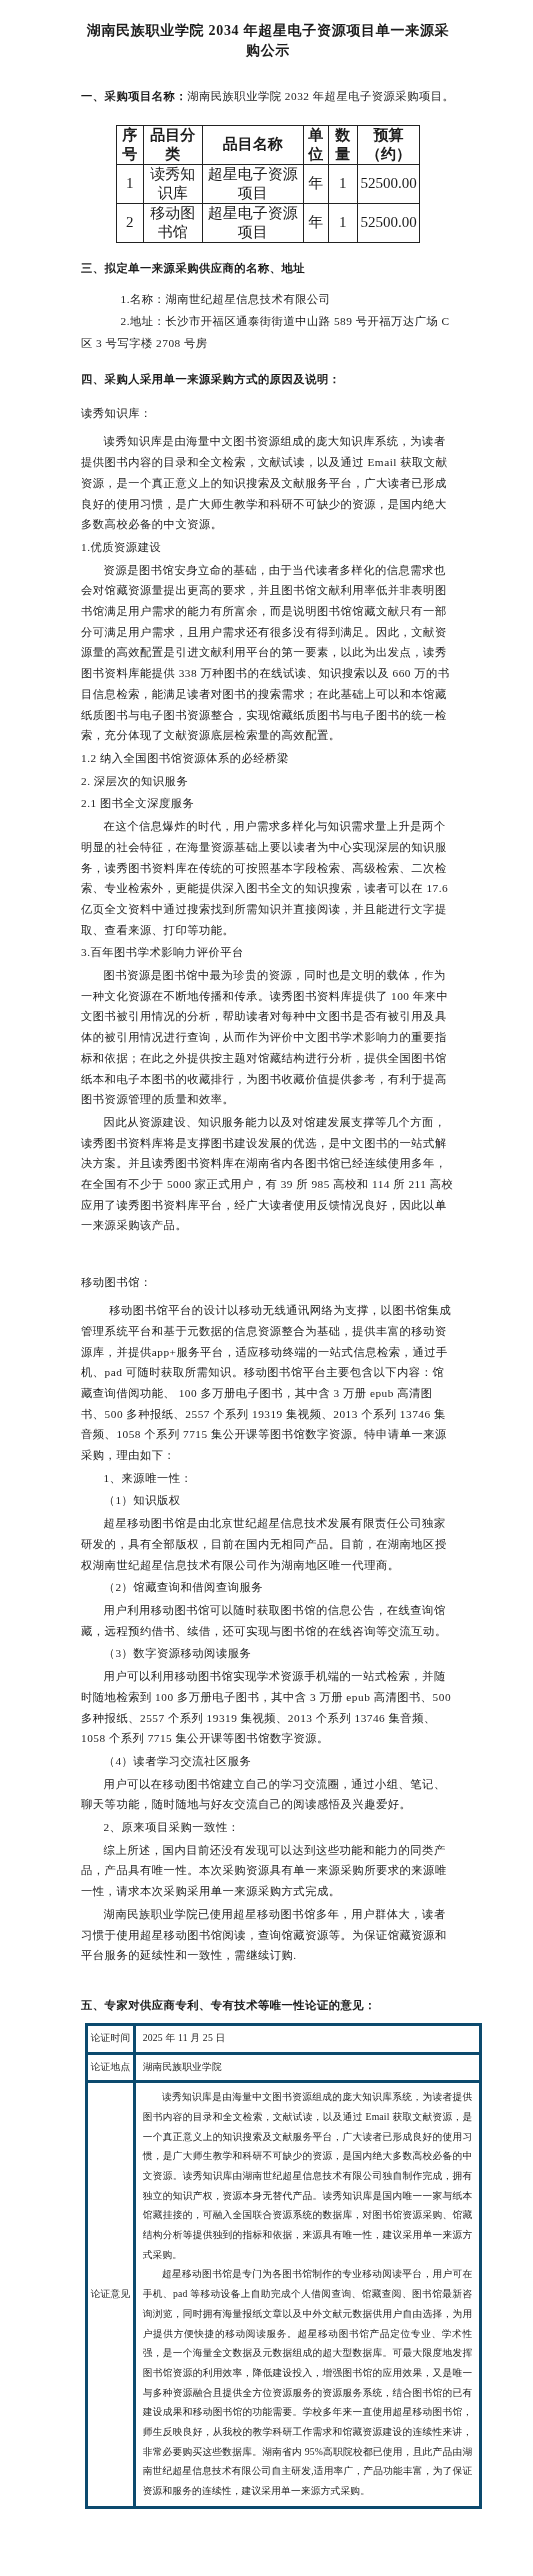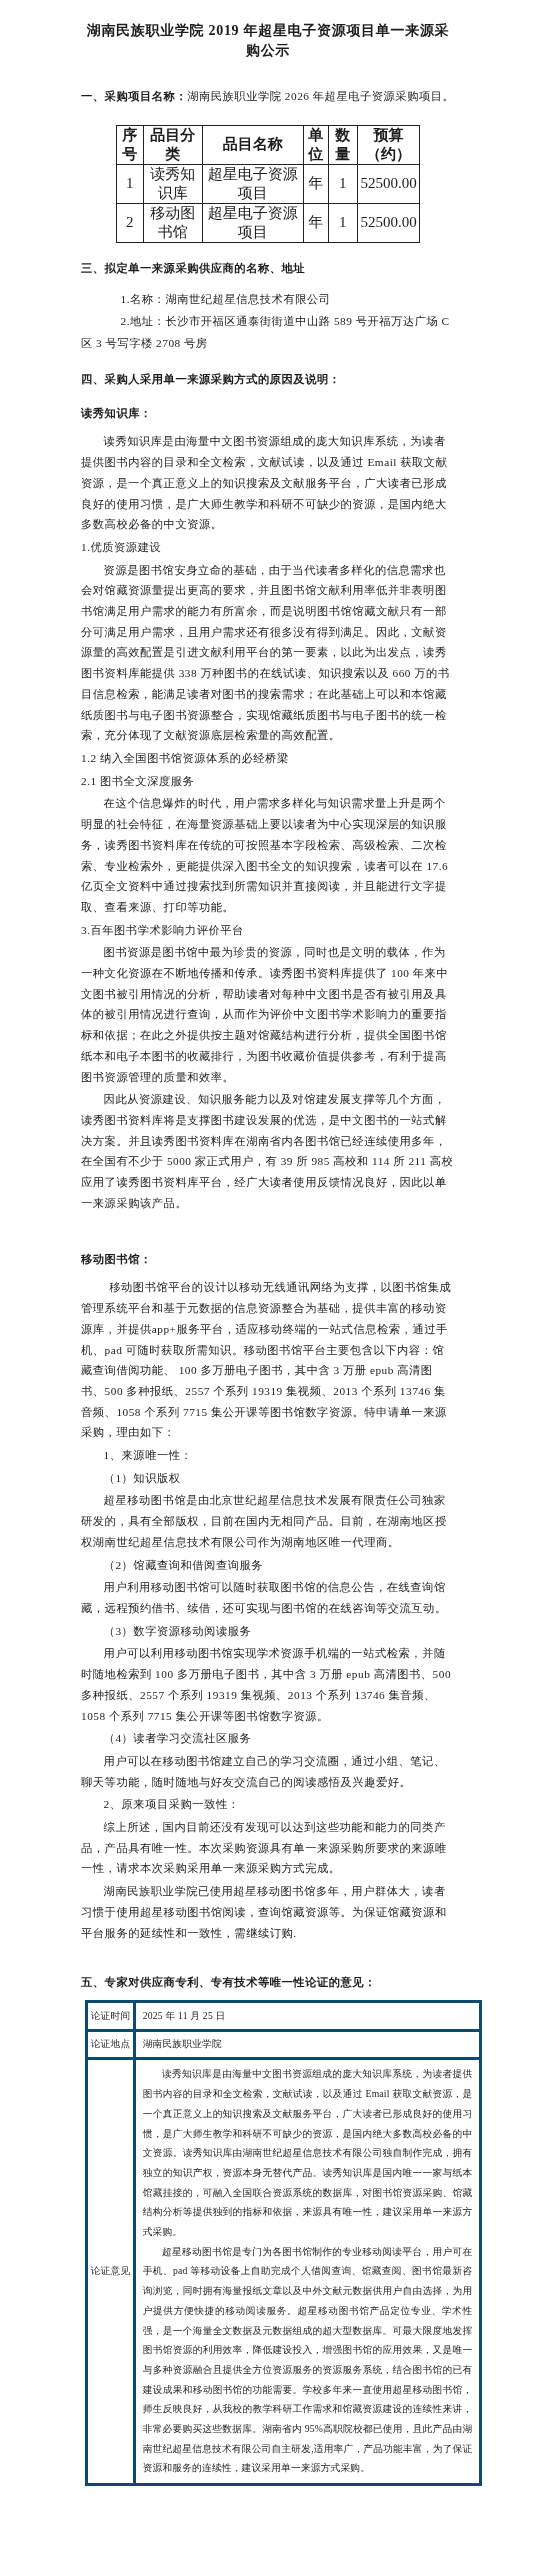--- a/index.html
+++ b/index.html
@@ -21,21 +21,21 @@
     border-collapse:collapse;margin:10.7px auto 14.7px auto;
     font-size:15px;letter-spacing:0;text-align:center;
   }
   .items-table th,.items-table td{
     border:1.3px solid #222;height:28px;padding:0 2.7px;
   }
   .items-table th{font-weight:bold;}
   
   .supplier-line{margin:0;line-height:22px;text-indent:3.5em;}
   
-  .sub-title{font-weight:bold;margin:13.3px 0 6.7px 0;line-height:21.3px;}
+  .sub-title{font-weight:normal;margin:13.3px 0 6.7px 0;line-height:21.3px;}
   .mobile-title{margin-top:36px;}
   .blk{margin:2px 0;line-height:20.7px;}
   .blk.para{text-indent:2em;}
   .blk.para-deep{text-indent:2.5em;}
   .blk.head{text-indent:0;}
   
   .sec5{margin-top:29px;margin-bottom:6.7px;}
   .review-table,.experts-table{
     border-collapse:collapse;width:395px;margin-left:4px;
     font-size:9.7px;letter-spacing:0.2px;table-layout:fixed;
@@ -44,24 +44,24 @@
   .r-lbl{text-align:center;height:23px;padding:0 1.3px;}
   .r-val{padding:1.3px 6.7px;height:23px;}
   .r-op{padding:4px 6.7px 5.3px 6.7px;vertical-align:middle;}
   .op-p{margin:0;line-height:19.7px;text-indent:2em;text-align:justify;}
 </style>
 </head>
 <body>
 
 <div class="page">
 
-  <h1 class="title">湖南民族职业学院 2019 年超星电子资源项目单一来源采购公示</h1>
+  <h1 class="title">湖南民族职业学院 2034 年超星电子资源项目单一来源采购公示</h1>
 
   <p class="sec-line">
-    <b>一、采购项目名称：</b><span>湖南民族职业学院 2026 年超星电子资源采购项目。</span>
+    <b>一、采购项目名称：</b><span>湖南民族职业学院 2032 年超星电子资源采购项目。</span>
   </p>
 
 
   <table class="items-table">
     <colgroup>
       <col style="width:27px">
         <col style="width:59px">
         <col style="width:101px">
       <col style="width:25px">
         <col style="width:29px">
@@ -111,20 +111,21 @@
 
   <p class="sec-heading">四、采购人采用单一来源采购方式的原因及说明：</p>
 
   <p class="sub-title">读秀知识库：</p>
   <div>
 
   <p class="blk para">读秀知识库是由海量中文图书资源组成的庞大知识库系统，为读者提供图书内容的目录和全文检索，文献试读，以及通过 Email 获取文献资源，是一个真正意义上的知识搜索及文献服务平台，广大读者已形成良好的使用习惯，是广大师生教学和科研不可缺少的资源，是国内绝大多数高校必备的中文资源。</p>
       <p class="blk head">1.优质资源建设</p>
       <p class="blk para">资源是图书馆安身立命的基础，由于当代读者多样化的信息需求也会对馆藏资源量提出更高的要求，并且图书馆文献利用率低并非表明图书馆满足用户需求的能力有所富余，而是说明图书馆馆藏文献只有一部分可满足用户需求，且用户需求还有很多没有得到满足。因此，文献资源量的高效配置是引进文献利用平台的第一要素，以此为出发点，读秀图书资料库能提供 338 万种图书的在线试读、知识搜索以及 660 万的书目信息检索，能满足读者对图书的搜索需求；在此基础上可以和本馆藏纸质图书与电子图书资源整合，实现馆藏纸质图书与电子图书的统一检索，充分体现了文献资源底层检索量的高效配置。</p>
       <p class="blk head">1.2 纳入全国图书馆资源体系的必经桥梁</p>
+      <p class="blk head">2. 深层次的知识服务</p>
       <p class="blk head">2.1 图书全文深度服务</p>
       <p class="blk para">在这个信息爆炸的时代，用户需求多样化与知识需求量上升是两个明显的社会特征，在海量资源基础上要以读者为中心实现深层的知识服务，读秀图书资料库在传统的可按照基本字段检索、高级检索、二次检索、专业检索外，更能提供深入图书全文的知识搜索，读者可以在 17.6 亿页全文资料中通过搜索找到所需知识并直接阅读，并且能进行文字提取、查看来源、打印等功能。</p>
       <p class="blk head">3.百年图书学术影响力评价平台</p>
       <p class="blk para">图书资源是图书馆中最为珍贵的资源，同时也是文明的载体，作为一种文化资源在不断地传播和传承。读秀图书资料库提供了 100 年来中文图书被引用情况的分析，帮助读者对每种中文图书是否有被引用及具体的被引用情况进行查询，从而作为评价中文图书学术影响力的重要指标和依据；在此之外提供按主题对馆藏结构进行分析，提供全国图书馆纸本和电子本图书的收藏排行，为图书收藏价值提供参考，有利于提高图书资源管理的质量和效率。</p>
       <p class="blk para">因此从资源建设、知识服务能力以及对馆建发展支撑等几个方面，读秀图书资料库将是支撑图书建设发展的优选，是中文图书的一站式解决方案。并且读秀图书资料库在湖南省内各图书馆已经连续使用多年，在全国有不少于 5000 家正式用户，有 39 所 985 高校和 114 所 211 高校应用了读秀图书资料库平台，经广大读者使用反馈情况良好，因此以单一来源采购该产品。</p>
     </div>
 
   <p class="sub-title mobile-title">移动图书馆：</p>
   <div>
 

